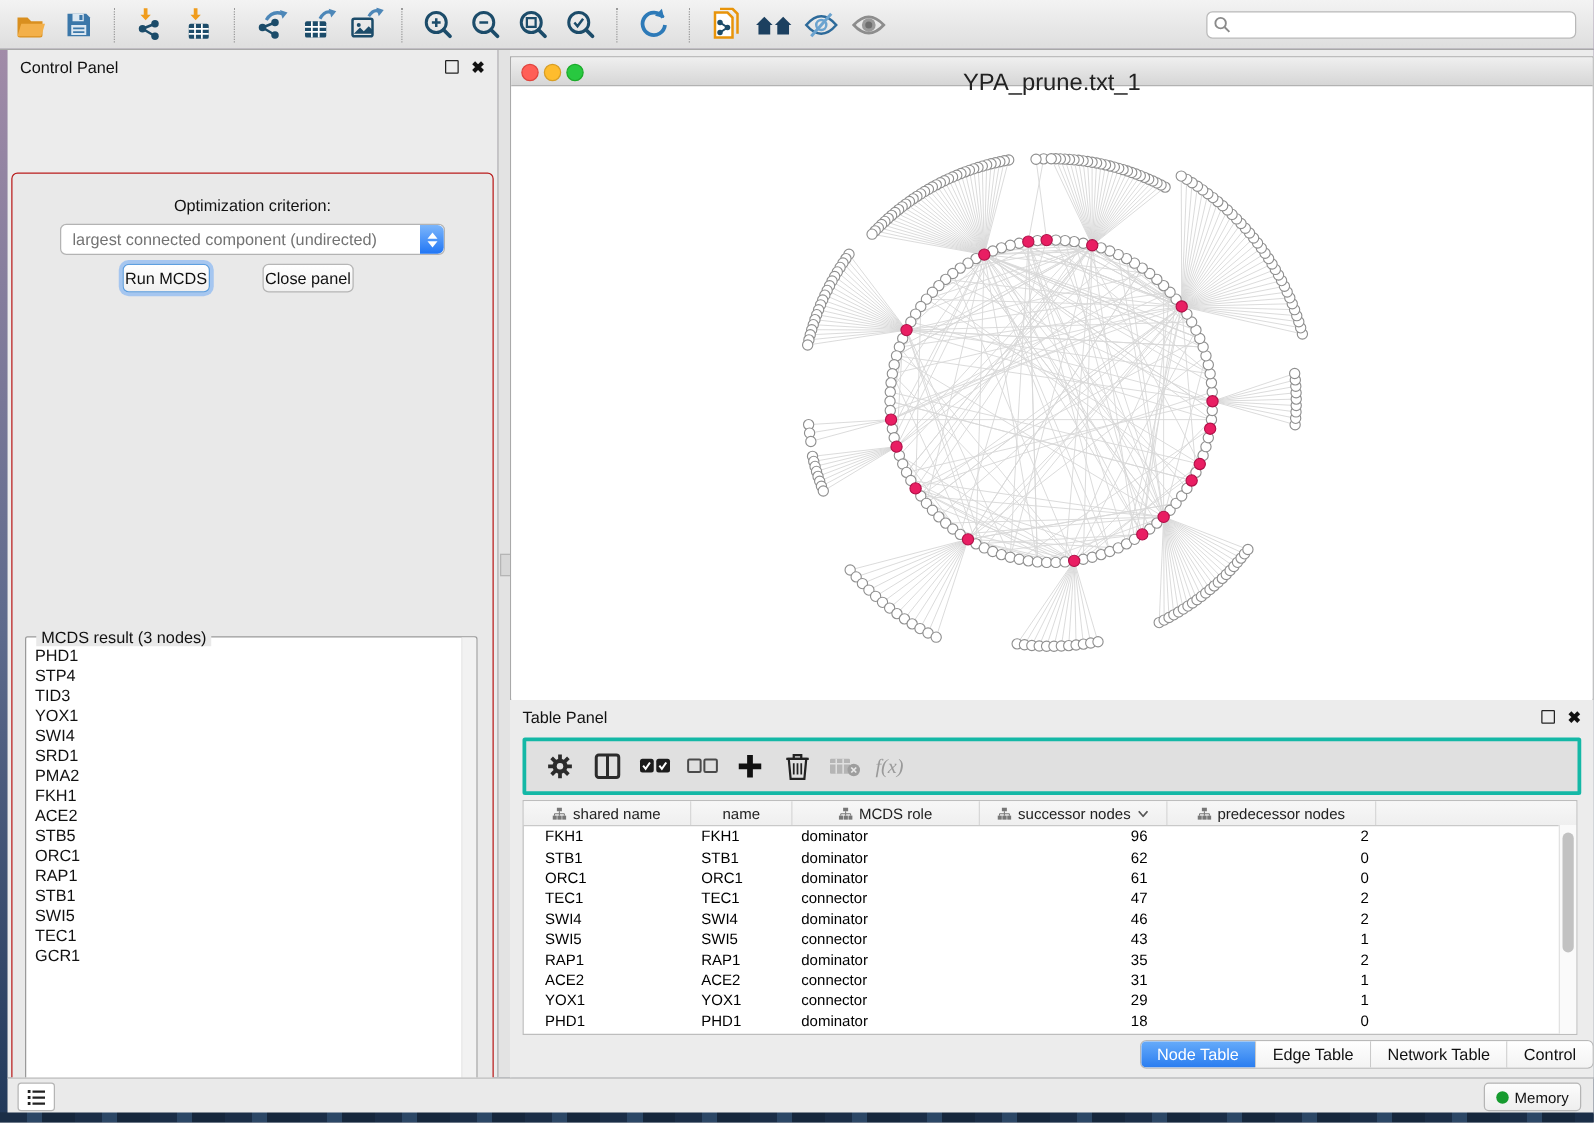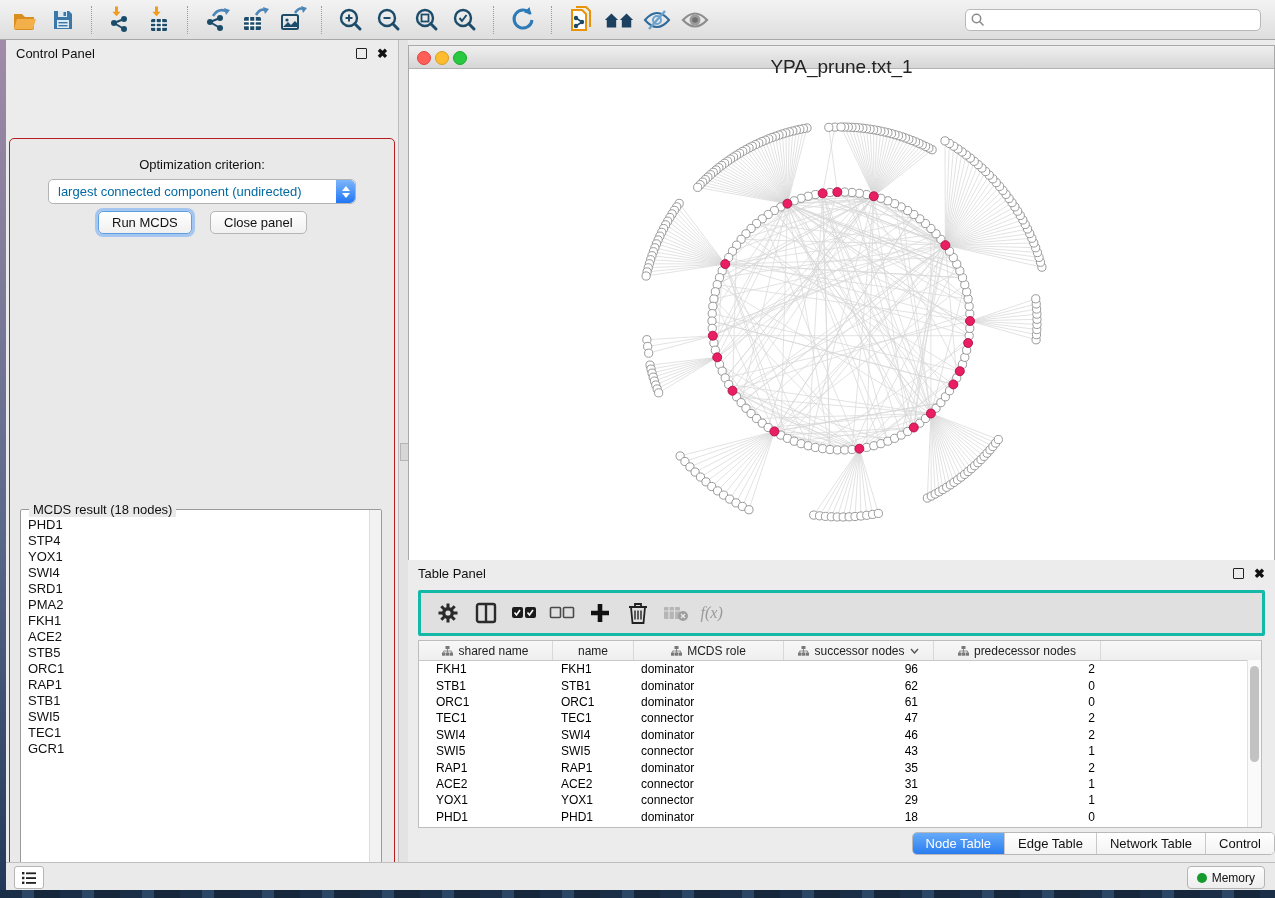--- a/index.html
+++ b/index.html
@@ -35,25 +35,25 @@
   .win-icons{margin-left:auto;display:flex;align-items:center;gap:10px;}
   .float-ico{width:9px;height:9px;border:1.5px solid #222;border-radius:1px;display:inline-block;}
   .close-ico{font-size:13px;font-weight:bold;color:#111;line-height:9px;}
   #cp-tabs{position:absolute;left:78px;top:73px;display:flex;border:1px solid #bdbdbd;border-radius:4px;background:#fff;overflow:hidden;}
   .cp-tab{padding:3px 15px;font-size:13px;color:#111;border-right:1px solid #c9c9c9;background:linear-gradient(180deg,#ffffff,#f2f2f2);}
   .cp-tab:last-child{border-right:none;}
   .cp-tab.sel{background:linear-gradient(180deg,#6db0fb,#2a7df0);color:#fff;}
   #cp-card{position:absolute;left:3px;top:88px;width:384px;height:742px;background:#e9e9e9;border:1px solid #b91c1c;border-radius:5px;margin-top:10px;}
   #opt-label{position:absolute;left:0;top:18px;width:100%;text-align:center;font-size:13px;color:#111;}
   #opt-select{position:absolute;left:38px;top:40px;width:306px;height:23px;background:#fff;border:1px solid #b3b3b3;border-radius:5px;display:flex;align-items:center;}
-  #opt-select .sel-text{font-size:13px;padding-left:9px;color:#0369a1;flex:1;white-space:nowrap;overflow:hidden;}
+  #opt-select .sel-text{font-size:13px;padding-left:9px;color:#737373;flex:1;white-space:nowrap;overflow:hidden;}
   .stepper{width:19px;height:23px;border-radius:0 5px 5px 0;background:linear-gradient(180deg,#7cb6fb,#2176f5);display:flex;flex-direction:column;align-items:center;justify-content:center;gap:2px;}
   .tri-up{width:0;height:0;border-left:4px solid transparent;border-right:4px solid transparent;border-bottom:5px solid #fff;}
   .tri-dn{width:0;height:0;border-left:4px solid transparent;border-right:4px solid transparent;border-top:5px solid #fff;}
-  .btn{background:linear-gradient(180deg,#ffffff,#f0f0f0);border:1px solid #b6b6b6;border-radius:5px;font-size:13px;color:#111;padding:3px 13px;font-family:"Liberation Sans",sans-serif;}
+  .btn{background:linear-gradient(180deg,#ffffff,#f0f0f0);border:1px solid #b6b6b6;border-radius:5px;font-size:13px;color:#111;padding:3px 1px;font-family:"Liberation Sans",sans-serif;}
   #run-btn{position:absolute;left:88px;top:72px;border-color:#5e9fe0;box-shadow:0 0 0 3px rgba(110,170,245,.55);}
   #closepanel-btn{position:absolute;left:200px;top:72px;}
   #mcds-group{position:absolute;left:10px;top:370px;width:360px;height:366px;border:1px solid #9a9a9a;border-radius:2px;background:#fff;}
   #mcds-legend{position:absolute;left:8px;top:-8px;background:#e9e9e9;padding:0 4px;font-size:13px;color:#111;}
   #mcds-list{position:absolute;left:1px;top:3px;right:12px;bottom:1px;overflow:hidden;font-size:13px;color:#111;padding:4px 0 0 6px;}
   #mcds-list div{line-height:16px;}
   #mcds-scroll{position:absolute;right:0;top:0;bottom:0;width:11px;background:#f2f2f2;border-left:1px solid #ddd;border-radius:0 2px 2px 0;}
   
   #splitter{position:absolute;left:398px;top:40px;width:10px;height:822px;background:#e3e3e3;border-left:1px solid #bdbdbd;}
   #splitter .grip{position:absolute;left:1px;top:403px;width:7px;height:16px;background:#d7d7d7;border:1px solid #b5b5b5;}
@@ -260,24 +260,25 @@
     <div id="opt-select">
       <span class="sel-text">largest connected component (undirected)</span>
       <span class="stepper">
           <span class="tri-up"></span>
           <span class="tri-dn"></span>
         </span>
     </div>
     <button class="btn" id="run-btn">Run MCDS</button>
     <button class="btn" id="closepanel-btn">Close panel</button>
     <div id="mcds-group">
-      <span id="mcds-legend">MCDS result (18 nodes)</span>
+      <span id="mcds-legend">MCDS result (3 nodes)</span>
       <div id="mcds-list">
           <div>PHD1</div>
           <div>STP4</div>
+          <div>TID3</div>
           <div>YOX1</div>
           <div>SWI4</div>
           <div>SRD1</div>
           <div>PMA2</div>
           <div>FKH1</div>
           <div>ACE2</div>
           <div>STB5</div>
           <div>ORC1</div>
           <div>RAP1</div>
           <div>STB1</div>

